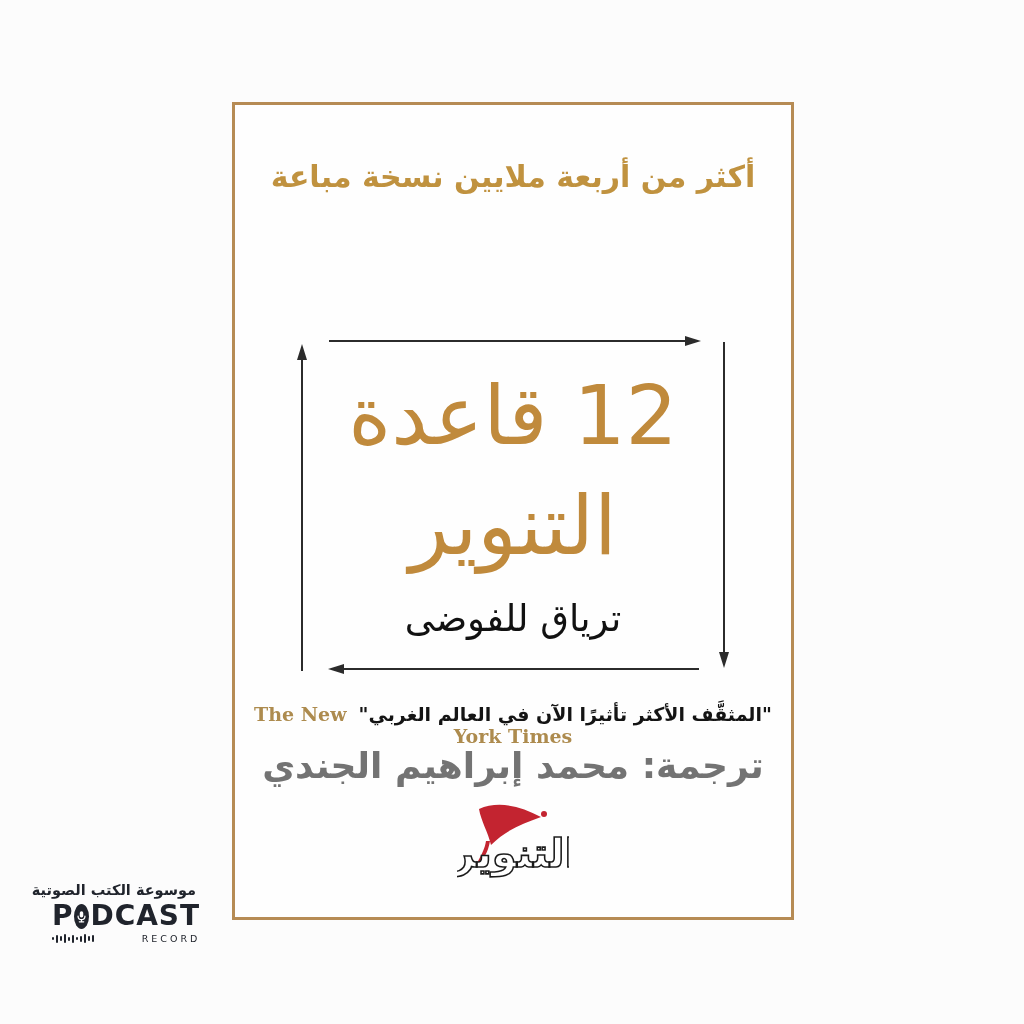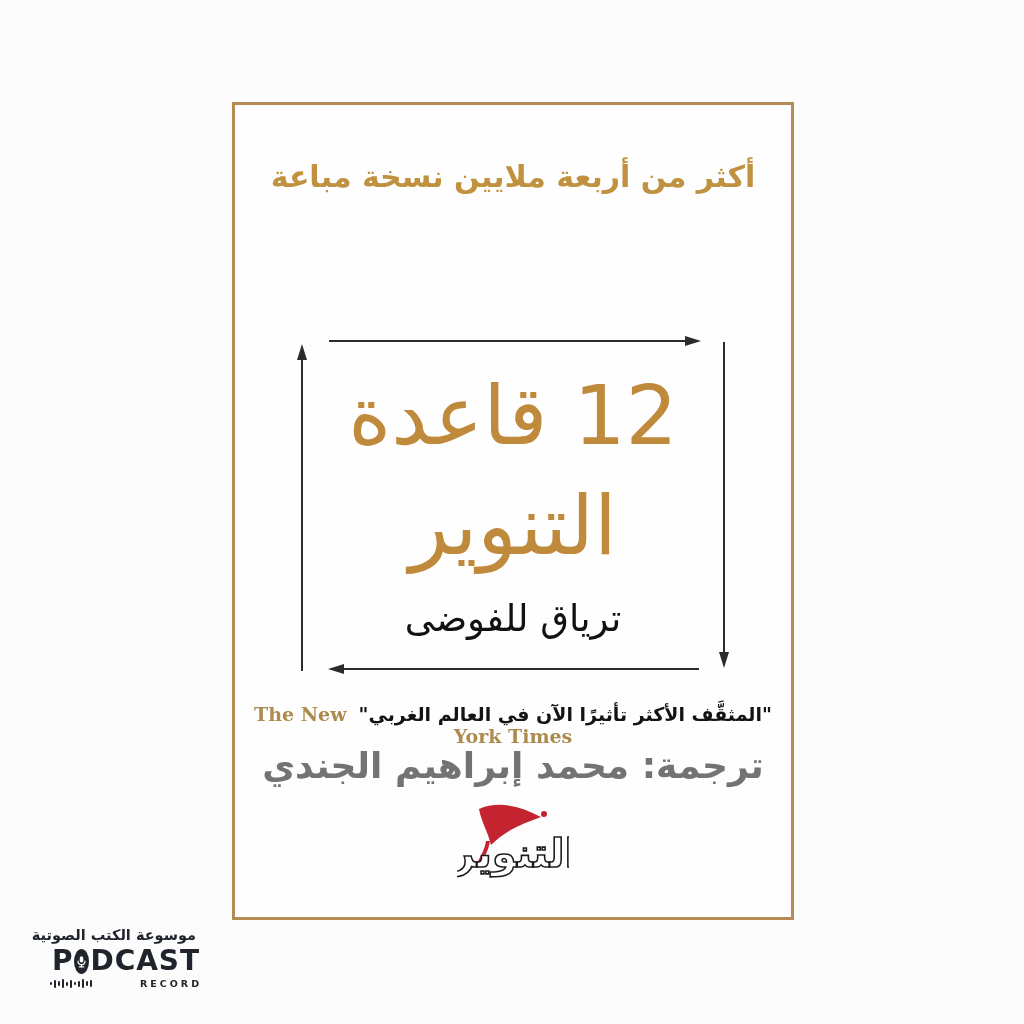--- a/index.html
+++ b/index.html
@@ -72,21 +72,20 @@
   .publisher { top:694px; }
   .publisher svg { display:inline-block; }
 
   
   .podcast {
     position:absolute;
     left:56px; top:882px;
     width:140px;
     text-align:center;
     color:#20242c;
-    margin-top:45px;
   }
   .podcast .ar {
     font-size:14.5px; font-weight:bold;
     direction:rtl;
     margin-bottom:3px;
     white-space:nowrap;
   }
   .podcast .brand {
     display:flex; align-items:center; justify-content:center;
     font-size:28px; font-weight:bold;
@@ -106,21 +105,21 @@
   }
   .wave { display:flex; align-items:center; gap:2px; height:10px; }
   .wave i { display:block; width:2px; background:#20242c; border-radius:1px; }
   .wave i:nth-child(1){height:3px;} .wave i:nth-child(2){height:8px;}
   .wave i:nth-child(3){height:5px;} .wave i:nth-child(4){height:9px;}
   .wave i:nth-child(5){height:4px;} .wave i:nth-child(6){height:8px;}
   .wave i:nth-child(7){height:3px;} .wave i:nth-child(8){height:6px;}
   .wave i:nth-child(9){height:9px;} .wave i:nth-child(10){height:5px;}
   .wave i:nth-child(11){height:7px;}
   .record {
-    font-size:9.5px; font-weight:bold;
+    font-size:9.5px; font-weight:normal;
     letter-spacing:3px;
     padding-left:42px;
   }
 </style>
 </head>
 <body>
 
 <div class="cover">
 
   <svg class="arrow-frame" viewBox="0 0 556 812" fill="none" xmlns="http://www.w3.org/2000/svg">

